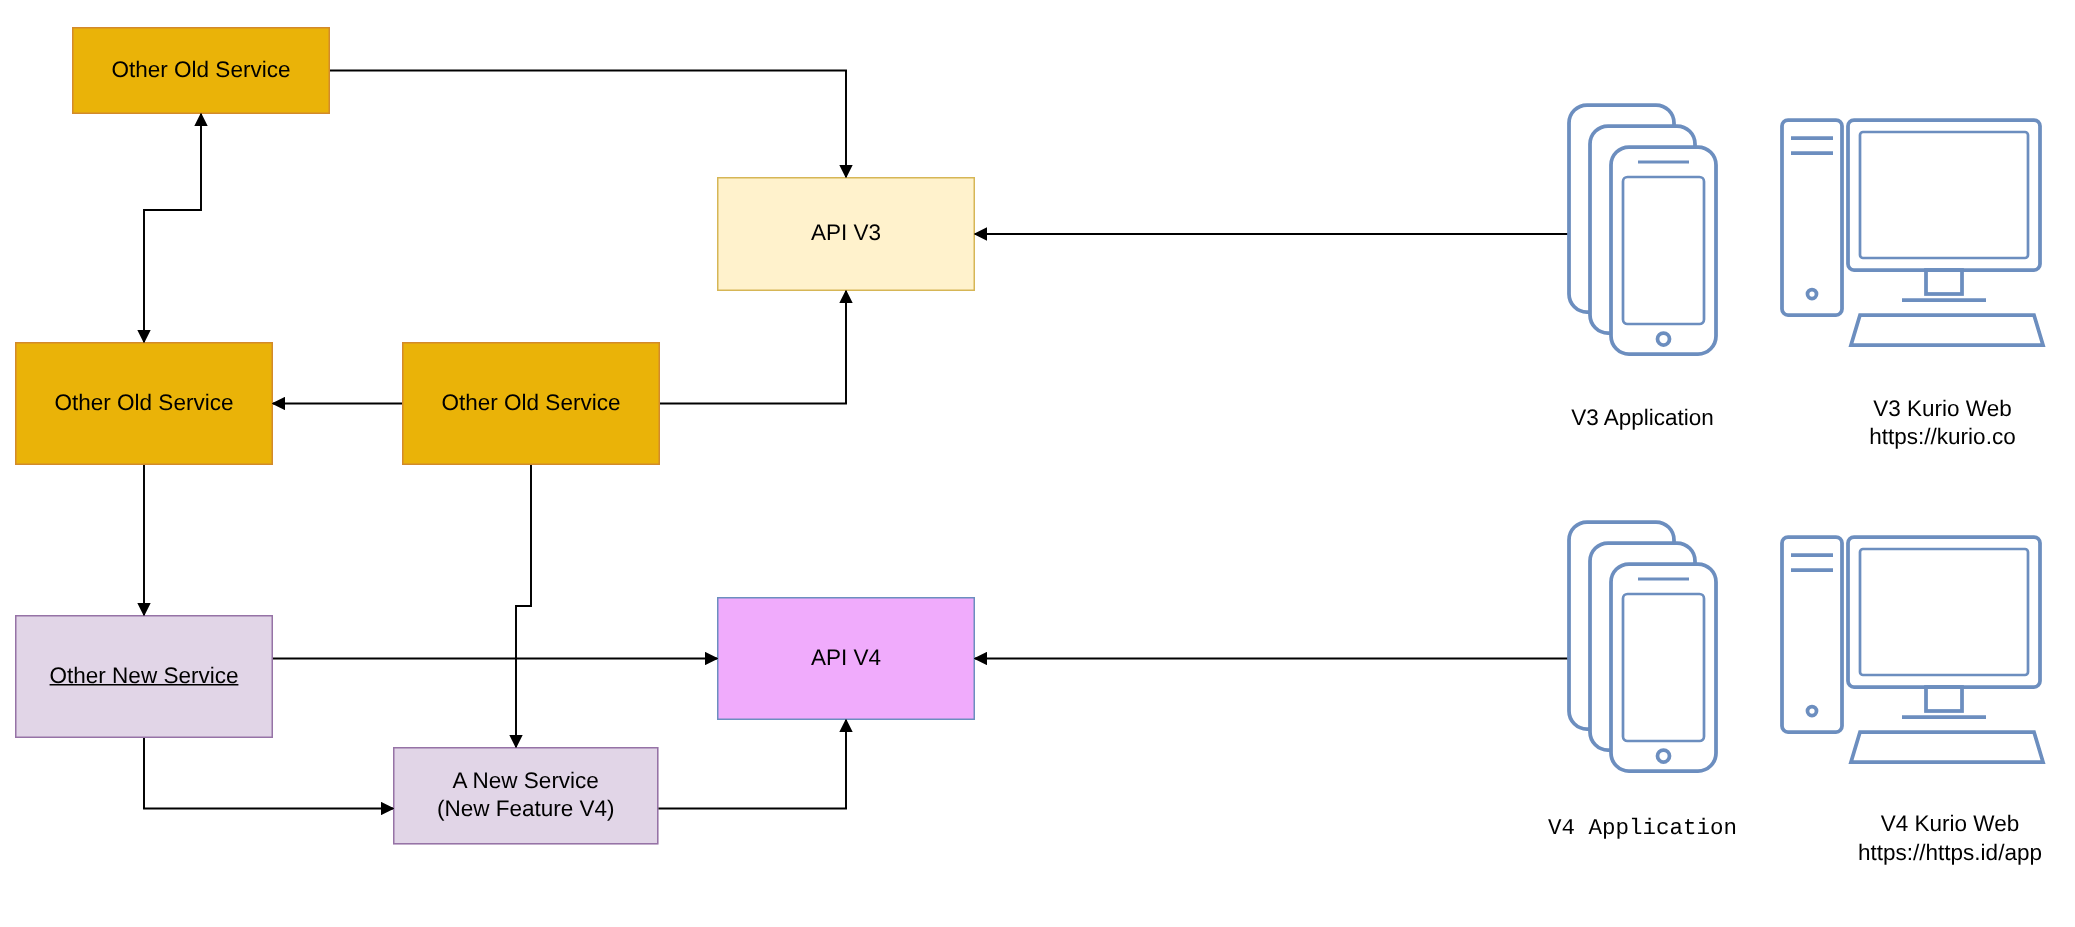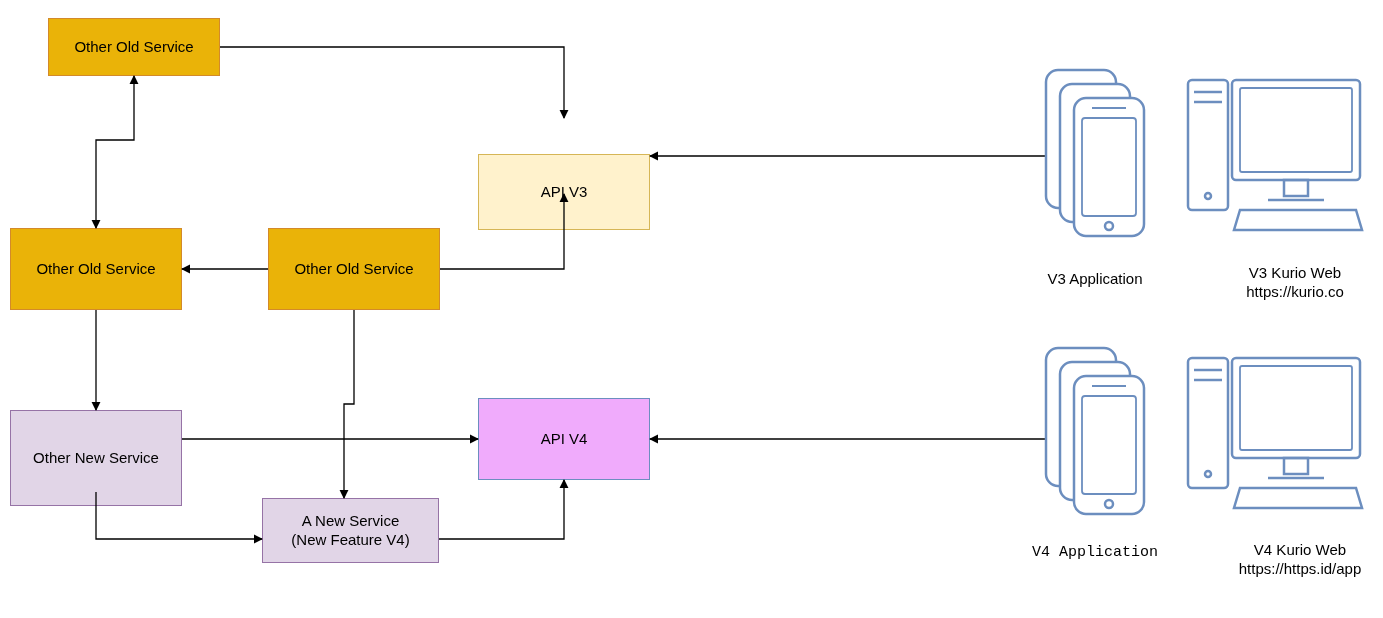--- a/index.html
+++ b/index.html
@@ -21,21 +21,21 @@
     display: flex;
     align-items: center;
     justify-content: center;
     text-align: center;
     padding: 4px;
     box-sizing: border-box;
     white-space: pre-line;
     line-height: 1.25;
   }
   .orange { background: #eab308; border-color: #d38a2a; }
-  .yellow { background: #fff2cc; border-color: #d6b656; margin-top: 36px; }
+  .yellow { background: #fff2cc; border-color: #d6b656; }
   .purple { background: #e1d5e7; border-color: #9673a6; }
   .blue   { background: #f0abfc; border-color: #6c8ebf; }
   .label {
     position: absolute;
     text-align: center;
     line-height: 1.3;
     white-space: pre-line;
   }
   svg.diagram {
     position: absolute;
@@ -59,21 +59,21 @@
   </div>
 
   <div class="box orange" style="left:268px; top:228px; width:172px; height:82px;">
     <span>Other Old Service</span>
   </div>
 
   <div class="box yellow" style="left:478px; top:118px; width:172px; height:76px;">
     <span>API V3</span>
   </div>
 
-  <div class="box purple" style="left:10px; top:410px; width:172px; height:96px;">
+  <div class="box purple" style="left:10px; top:410px; width:172px; height:82px;text-decoration:underline;">
     <span>Other New Service</span>
   </div>
 
   <div class="box purple" style="left:262px; top:498px; width:177px; height:65px;">
     <span>A New Service
 (New Feature V4)</span>
   </div>
 
   <div class="box blue" style="left:478px; top:398px; width:172px; height:82px;">
     <span>API V4</span>

